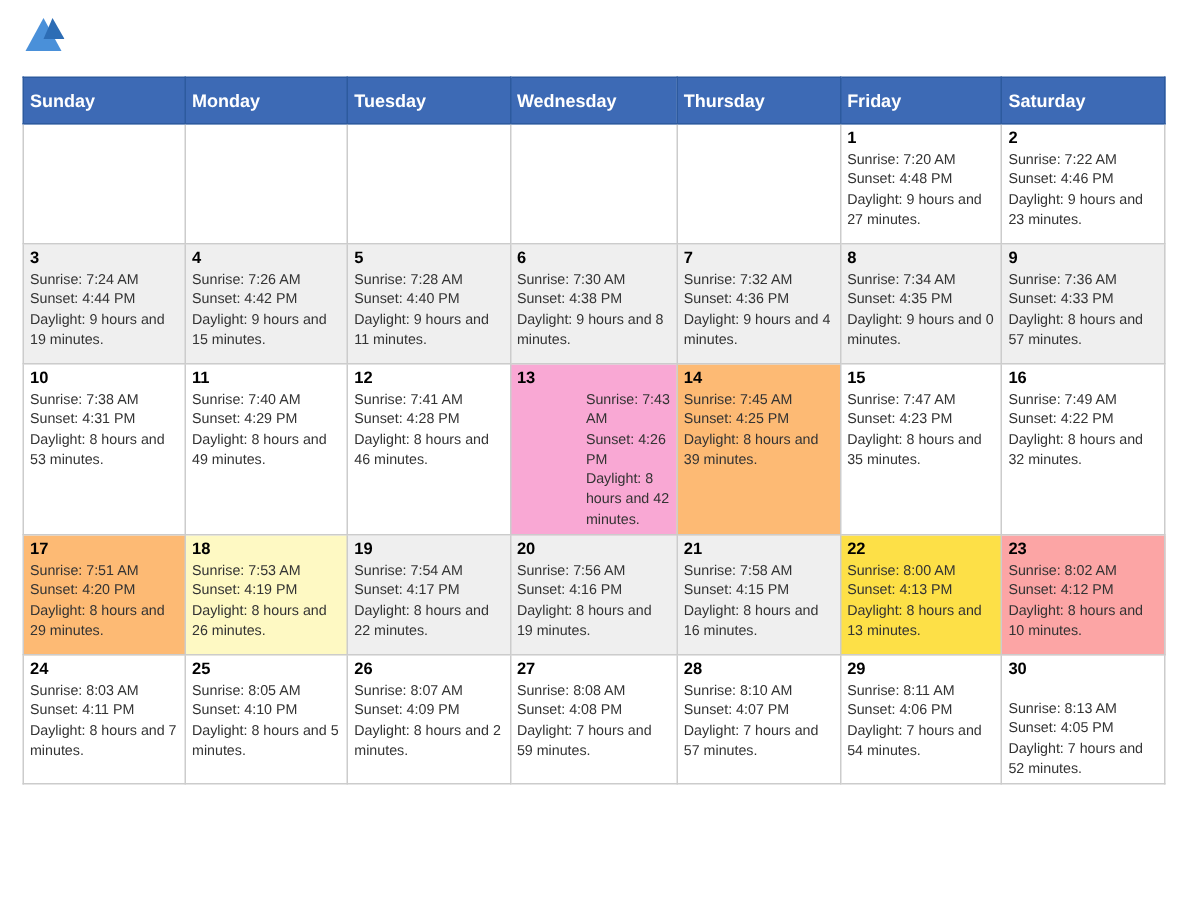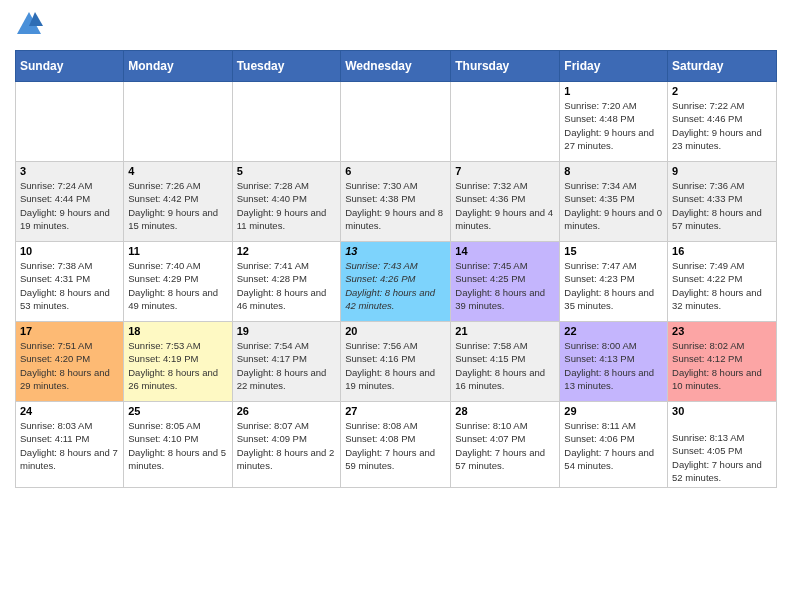--- a/index.html
+++ b/index.html
@@ -191,27 +191,27 @@
             <div class="day-info" style="white-space: pre-line;">Sunrise: 7:40 AM
 Sunset: 4:29 PM
 Daylight: 8 hours and 49 minutes.</div>
           </td>
           <td style="background: rgb(255, 255, 255);">
             <div class="day-num">12</div>
             <div class="day-info" style="white-space: pre-line;">Sunrise: 7:41 AM
 Sunset: 4:28 PM
 Daylight: 8 hours and 46 minutes.</div>
           </td>
-          <td style="background: #7dd3fc; font-style: italic;">
+          <td style="background: #f9a8d4;">
             <div class="day-num">13</div>
-            <div class="day-info" style="white-space: pre-line;">Sunrise: 7:43 AM
+            <div class="day-info" style="white-space: pre-line; margin-left: 46px;">Sunrise: 7:43 AM
 Sunset: 4:26 PM
 Daylight: 8 hours and 42 minutes.</div>
           </td>
-          <td style="background: #c4b5fd;">
+          <td style="background: #fdba74;">
             <div class="day-num">14</div>
             <div class="day-info" style="white-space: pre-line;">Sunrise: 7:45 AM
 Sunset: 4:25 PM
 Daylight: 8 hours and 39 minutes.</div>
           </td>
           <td style="background: rgb(255, 255, 255);">
             <div class="day-num">15</div>
             <div class="day-info" style="white-space: pre-line;">Sunrise: 7:47 AM
 Sunset: 4:23 PM
 Daylight: 8 hours and 35 minutes.</div>
@@ -247,21 +247,21 @@
             <div class="day-info" style="white-space: pre-line;">Sunrise: 7:56 AM
 Sunset: 4:16 PM
 Daylight: 8 hours and 19 minutes.</div>
           </td>
           <td style="background: rgb(239, 239, 239);">
             <div class="day-num">21</div>
             <div class="day-info" style="white-space: pre-line;">Sunrise: 7:58 AM
 Sunset: 4:15 PM
 Daylight: 8 hours and 16 minutes.</div>
           </td>
-          <td style="background: #c4b5fd;">
+          <td style="background: #fde047;">
             <div class="day-num">22</div>
             <div class="day-info" style="white-space: pre-line;">Sunrise: 8:00 AM
 Sunset: 4:13 PM
 Daylight: 8 hours and 13 minutes.</div>
           </td>
           <td style="background: #fca5a5;">
             <div class="day-num">23</div>
             <div class="day-info" style="white-space: pre-line;">Sunrise: 8:02 AM
 Sunset: 4:12 PM
 Daylight: 8 hours and 10 minutes.</div>

